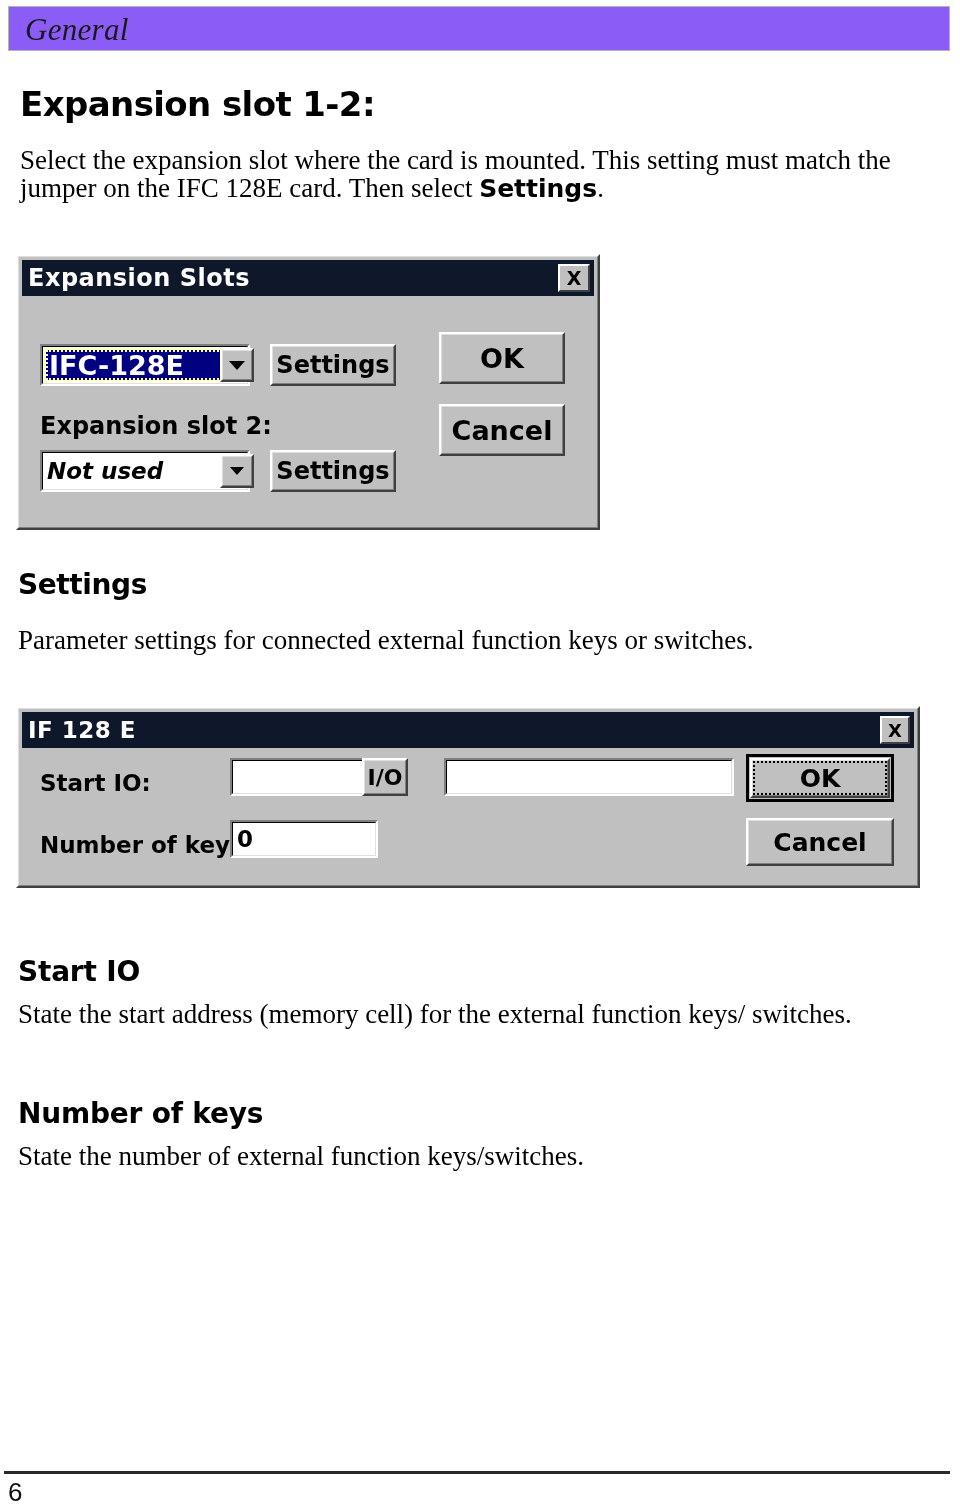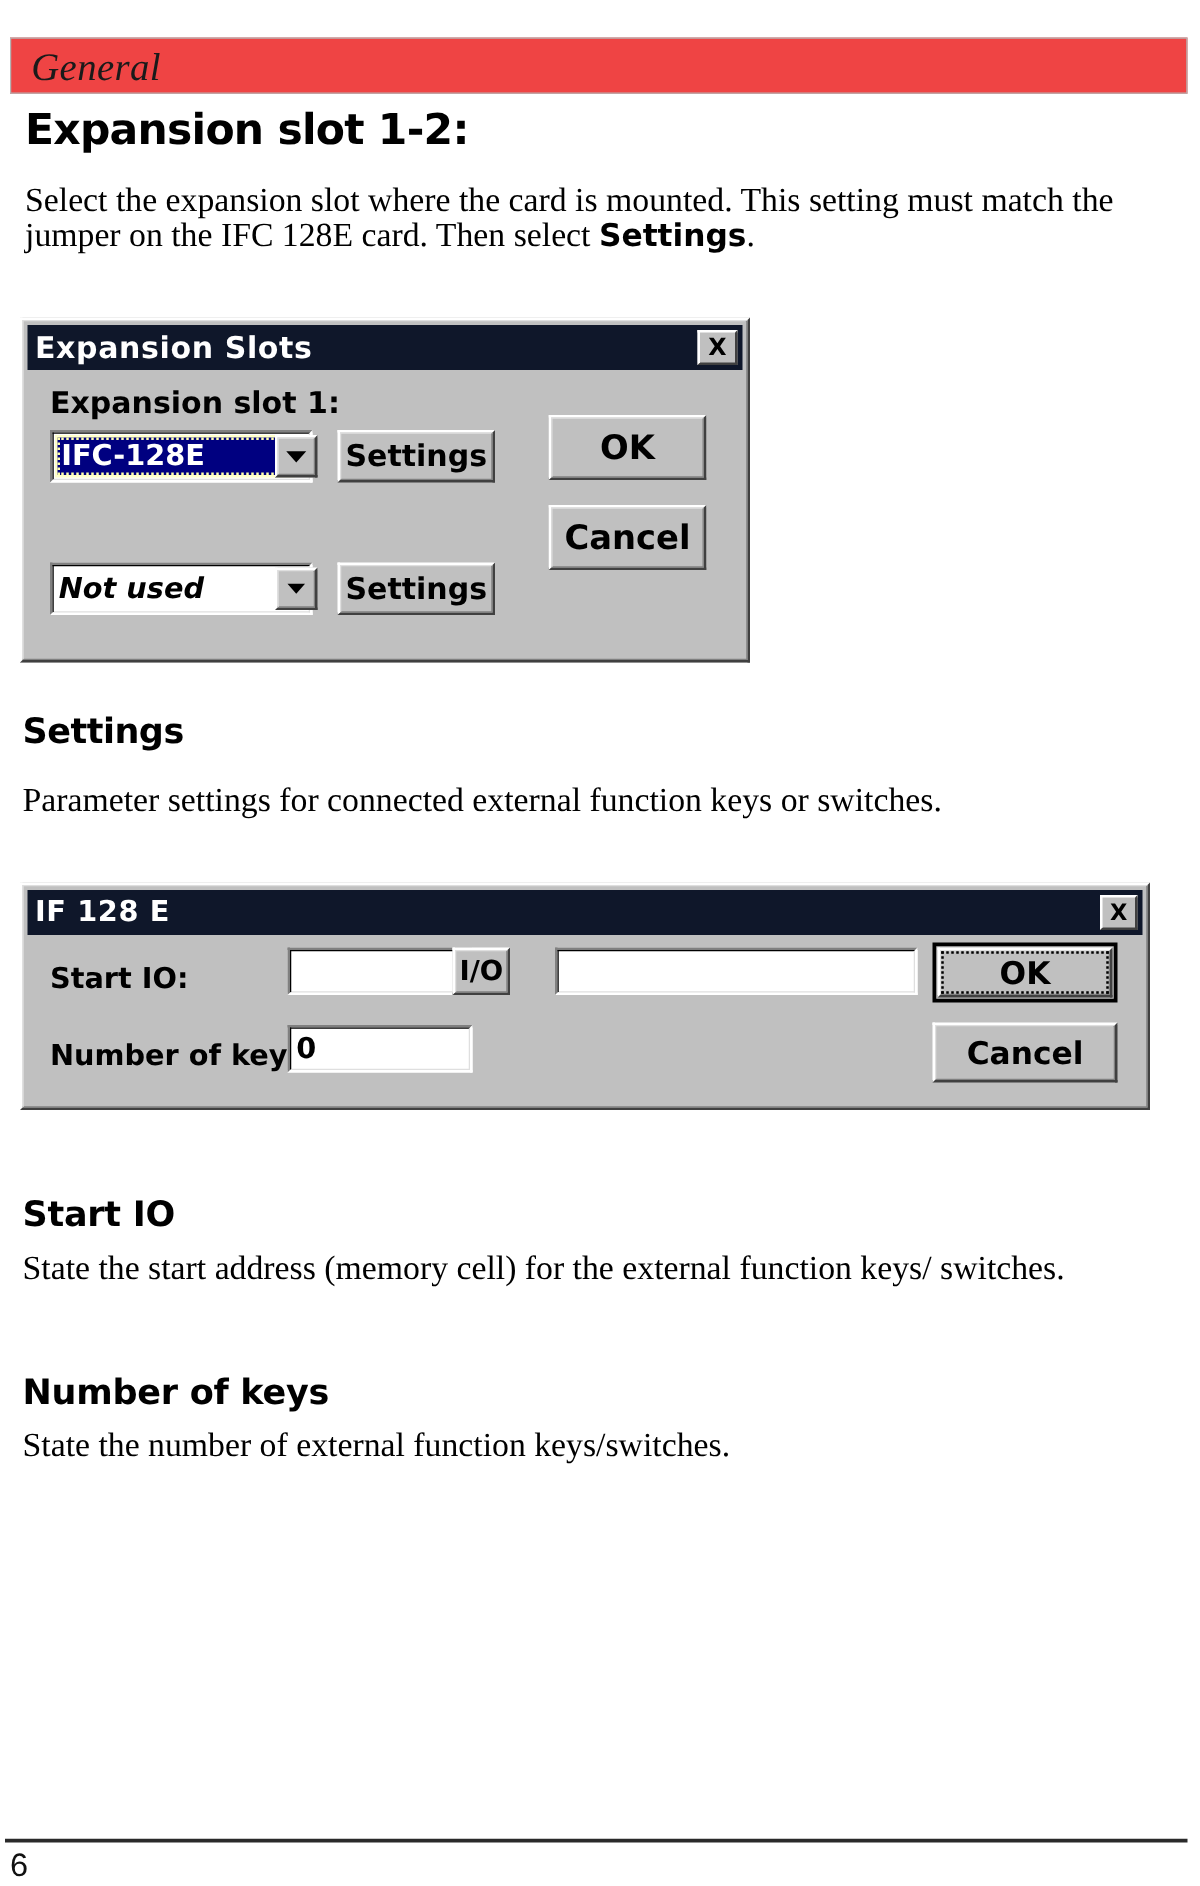--- a/index.html
+++ b/index.html
@@ -16,24 +16,23 @@
     overflow: hidden;
   }
 
   
   .page-header {
     position: absolute;
     left: 8px;
     top: 6px;
     width: 942px;
     height: 45px;
-    background: #ef4444;
+    background: #8b5cf6;
     border: 1px solid #b4b4b4;
     box-sizing: border-box;
-    margin-top: 24px;
   }
   .page-header .header-title {
     position: absolute;
     left: 16px;
     top: 5px;
     font-family: "Liberation Serif", serif;
     font-style: italic;
     font-size: 31px;
     line-height: 36px;
     color: #1a1a1a;
@@ -313,34 +312,34 @@
 
 <div class="para" style="left:20px; top:146px; width:920px;"><span>Select the expansion slot where the card is mounted. This setting must match the jumper on the IFC 128E card. Then select </span><span class="bold">Settings</span><span>.</span></div>
 
 <div class="win95" style="left:16px; top:254px; width:584px; height:276px;">
 
   <div class="titlebar" style="left:4px; top:4px; width:572px; height:36px; font-size:24px;">
     <span class="tb-text">Expansion Slots</span>
     <span class="tb-close" style="width:32px; height:28px; margin-right:4px; font-size:19px;">X</span>
   </div>
 
-  <div class="w-label" style="left:22px; top:52px; font-size:24px;">Expansion slot 1:</div>
 
   <div class="sunken" style="left:22px; top:88px; width:210px; height:42px;">
     <div class="combo-selected" style="left:2px; top:2px; width:192px; height:34px;">
       <div class="hl"></div>
-      <div class="hl-text" style="font-size:23px;">IFC-128E</div>
+      <div class="hl-text" style="font-size:27px;">IFC-128E</div>
     </div>
   </div>
   <div class="combo-arrow" style="left:202px; top:92px; width:34px; height:34px;">
     <i class="tri-down"></i>
   </div>
 
   <div class="btn" style="left:252px; top:88px; width:126px; height:42px; font-size:24px;">Settings</div>
 
+  <div class="w-label" style="left:22px; top:156px; font-size:24px;">Expansion slot 2:</div>
 
   <div class="sunken" style="left:22px; top:194px; width:210px; height:42px;">
     <div class="field-text" style="font-size:23px;font-style:italic;">Not used</div>
   </div>
   <div class="combo-arrow" style="left:202px; top:198px; width:34px; height:34px;">
     <i class="tri-down small"></i>
   </div>
 
   <div class="btn" style="left:252px; top:194px; width:126px; height:42px; font-size:24px;">Settings</div>
 

